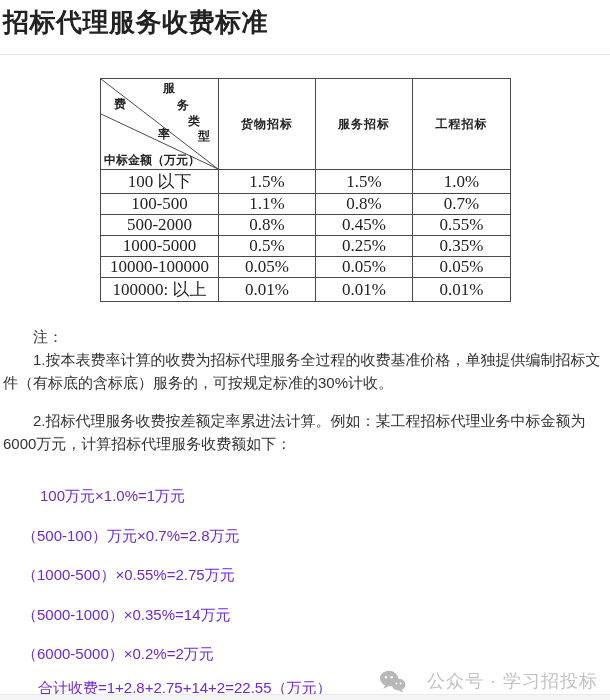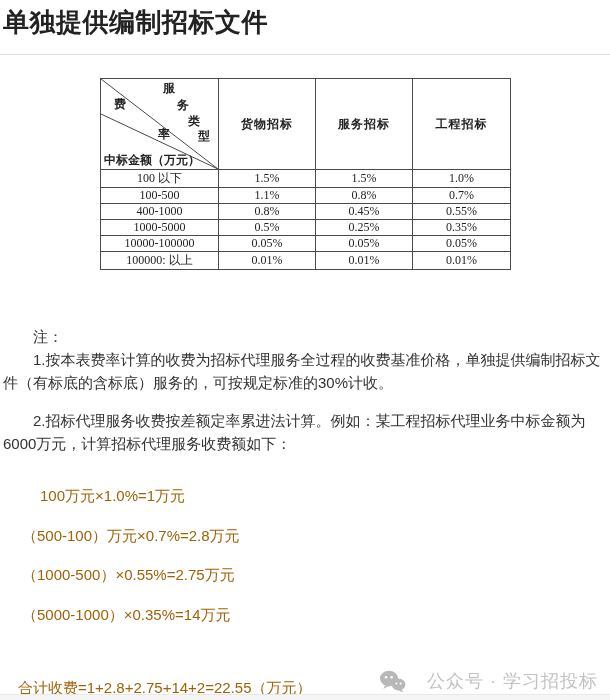--- a/index.html
+++ b/index.html
@@ -28,50 +28,50 @@
   .corner-svg{position:absolute;left:0;top:0;width:100%;height:100%;}
   .corner span{
     position:absolute;font-size:12px;font-weight:bold;color:#222;line-height:1;
     font-family:"Liberation Sans","DejaVu Sans",sans-serif;
   }
   .c-fu{left:62px;top:3px;}  .c-wu{left:76px;top:20px;}
   .c-lei{left:87px;top:36px;}.c-xing{left:97px;top:51px;}
   .c-fei{left:13px;top:19px;}.c-lv{left:57px;top:49px;}
   .c-bottom{left:3px;bottom:3px;font-size:11px;white-space:nowrap;}
   table.fee tbody td{
-    height:15px;font-size:12px;text-align:center;vertical-align:middle;color:#222;
+    height:15px;font-size:17px;text-align:center;vertical-align:middle;color:#222;
   }
   
   .notes{position:absolute;top:325px;left:3px;width:604px;font-size:15px;line-height:23px;color:#333;}
   .notes p{margin:0;text-indent:2em;}
   .notes p.note-gap{margin-top:15px;}
   
-  .calc{position:absolute;margin:0;font-size:15px;line-height:20px;color:#a16207;white-space:nowrap;}
+  .calc{position:absolute;margin:0;font-size:15px;line-height:20px;color:#6d28d9;white-space:nowrap;}
   .calc1{top:486px;left:40px;}
   .calc2{top:526px;left:22px;}
   .calc3{top:565px;left:22px;}
   .calc4{top:605px;left:22px;}
   .calc5{top:644px;left:22px;}
-  .calc6{top:678px;left:18px;}
+  .calc6{top:678px;left:38px;}
   
   .watermark{
     position:absolute;top:669px;right:12px;display:flex;align-items:center;gap:21px;
     color:#c2c2c2;font-size:18px;letter-spacing:1px;
   }
   .bottom-strip{
     position:absolute;left:0;bottom:0;width:610px;height:5px;
     background:#f5f5f5;border-top:1px solid #e9e9e9;
   }
 </style>
 </head>
 <body>
 
 <div class="page">
 
-  <h1 class="title">单独提供编制招标文件</h1>
+  <h1 class="title">招标代理服务收费标准</h1>
   <div class="divider"></div>
 
   <table class="fee">
     <thead>
       <tr>
         <th class="corner">
           <svg class="corner-svg" viewBox="0 0 117 90" preserveAspectRatio="none">
             <line x1="0" y1="0" x2="117" y2="90" stroke="#4a4a4a" stroke-width="1"></line>
             <line x1="0" y1="35" x2="117" y2="90" stroke="#4a4a4a" stroke-width="1"></line>
           </svg>
@@ -95,21 +95,21 @@
         <td>1.5%</td>
         <td>1.0%</td>
       </tr>
       <tr>
         <td>100-500</td>
         <td>1.1%</td>
         <td>0.8%</td>
         <td>0.7%</td>
       </tr>
       <tr>
-        <td>400-1000</td>
+        <td>500-2000</td>
         <td>0.8%</td>
         <td>0.45%</td>
         <td>0.55%</td>
       </tr>
       <tr>
         <td>1000-5000</td>
         <td>0.5%</td>
         <td>0.25%</td>
         <td>0.35%</td>
       </tr>
@@ -131,20 +131,21 @@
   <div class="notes">
     <p>注：</p>
     <p class="note">1.按本表费率计算的收费为招标代理服务全过程的收费基准价格，单独提供编制招标文件（有标底的含标底）服务的，可按规定标准的30%计收。</p>
     <p class="note note-gap">2.招标代理服务收费按差额定率累进法计算。例如：某工程招标代理业务中标金额为6000万元，计算招标代理服务收费额如下：</p>
   </div>
 
   <p class="calc calc1">100万元×1.0%=1万元</p>
   <p class="calc calc2">（500-100）万元×0.7%=2.8万元</p>
   <p class="calc calc3">（1000-500）×0.55%=2.75万元</p>
   <p class="calc calc4">（5000-1000）×0.35%=14万元</p>
+  <p class="calc calc5">（6000-5000）×0.2%=2万元</p>
   <p class="calc calc6">合计收费=1+2.8+2.75+14+2=22.55（万元）</p>
 
   <div class="watermark">
     <svg width="27" height="23" viewBox="0 0 27 23">
       <ellipse cx="10" cy="8.6" rx="9" ry="7.8" fill="#b8b8b8"></ellipse>
       <path d="M6 15.2 L4.4 19 L9 16.2 Z" fill="#b8b8b8"></path>
       <circle cx="7" cy="7.2" r="1.25" fill="#ffffff"></circle>
       <circle cx="12.6" cy="7.2" r="1.25" fill="#ffffff"></circle>
       <ellipse cx="19.6" cy="14.6" rx="6.8" ry="6" fill="#b8b8b8"></ellipse>
       <path d="M22.6 19.6 L24.4 22.4 L19.8 20.6 Z" fill="#b8b8b8"></path>

